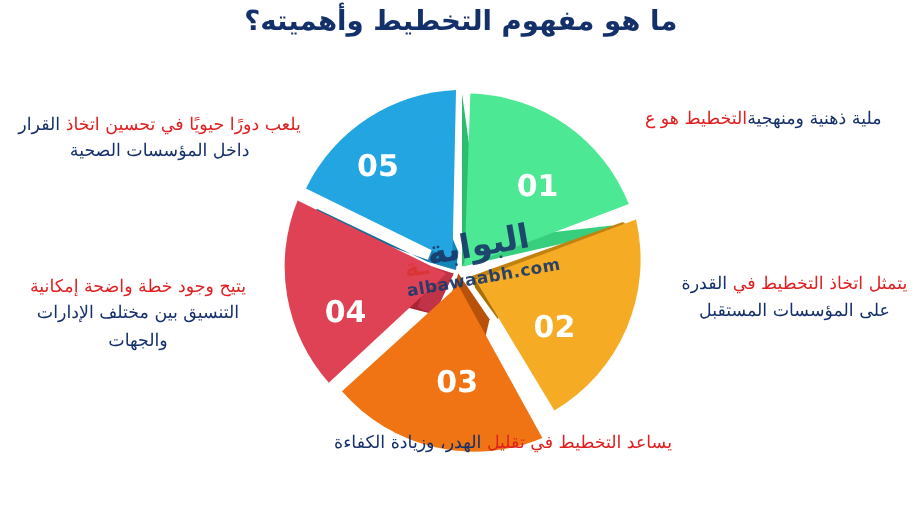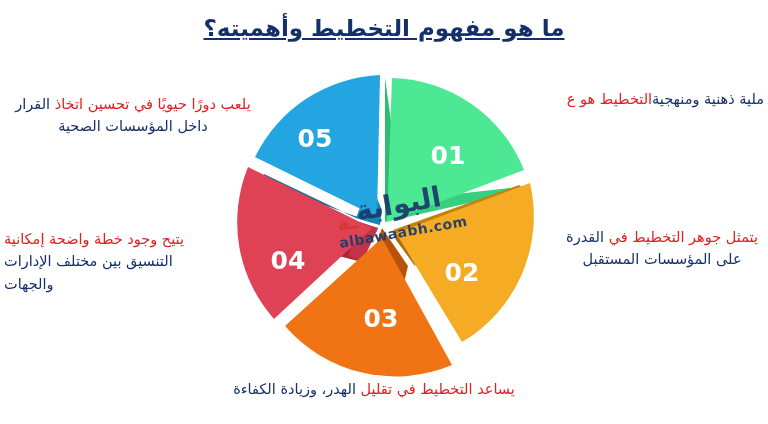--- a/index.html
+++ b/index.html
@@ -11,31 +11,30 @@
     width: 768px;
     height: 424px;
     position: relative;
     overflow: hidden;
     font-family: "DejaVu Sans", "Liberation Sans", sans-serif;
   }
 
   
   #title {
     position: absolute;
-    top: 14px;
+    top: 4px;
     left: 0;
     width: 768px;
     text-align: center;
     font-size: 23px;
     font-weight: bold;
     color: #14306b;
     letter-spacing: 0px;
     direction: rtl;
     line-height: 1.25;
-    text-decoration: underline;
   }
 
   
   #chart-area {
     position: absolute;
     left: 230px;
     top: 70px;
     width: 300px;
     height: 300px;
     text-align: center;
@@ -102,24 +101,24 @@
     position: absolute;
     direction: rtl;
     font-size: 14.5px;
     line-height: 1.55;
     color: #14306b;
     font-weight: normal;
   }
   .callout .hl { color: #e02020; margin-top: 40px; }
   .callout .nm { color: #14306b; }
 
-  #callout-01 { top: 88px;  left: 508px; width: 256px; text-align: right; }
+  #callout-01 { top: 88px;  left: 508px; width: 256px; text-align: center; }
   #callout-02 { top: 226px; left: 560px; width: 204px; text-align: center; }
-  #callout-03 { top: 378px; left: 188px; width: 372px; text-align: center; }
-  #callout-04 { top: 228px; left: 4px;   width: 222px; text-align: left; }
+  #callout-03 { top: 358px; left: 188px; width: 372px; }
+  #callout-04 { top: 228px; left: 4px;   width: 222px; text-align: center; }
   #callout-05 { top: 93px;  left: 6px;   width: 254px; text-align: center; }
 </style>
 </head>
 <body>
 
 <div id="title">ما هو مفهوم التخطيط وأهميته؟</div>
 
 <div id="chart-area">
 
   <svg id="pie-svg" viewBox="0 0 300 300">
@@ -185,21 +184,21 @@
     <span id="wm-accent">ـة</span>
   </div>
   <div id="wm-sub">albawaabh.com</div>
 </div>
 
 <div class="callout" id="callout-01">
   <span class="nm">ملية ذهنية ومنهجية</span><span class="hl">التخطيط هو ع</span>
 </div>
 
 <div class="callout" id="callout-02">
-  <span class="hl">يتمثل جوهر التخطيط في</span>
+  <span class="hl">يتمثل اتخاذ التخطيط في</span>
   <span class="nm">القدرة على المؤسسات المستقبل</span>
 </div>
 
 <div class="callout" id="callout-03">
   <span class="hl">يساعد التخطيط في تقليل</span>
   <span class="nm">الهدر، وزيادة الكفاءة</span>
 </div>
 
 <div class="callout" id="callout-04">
   <span class="hl">يتيح وجود خطة واضحة إمكانية</span>

